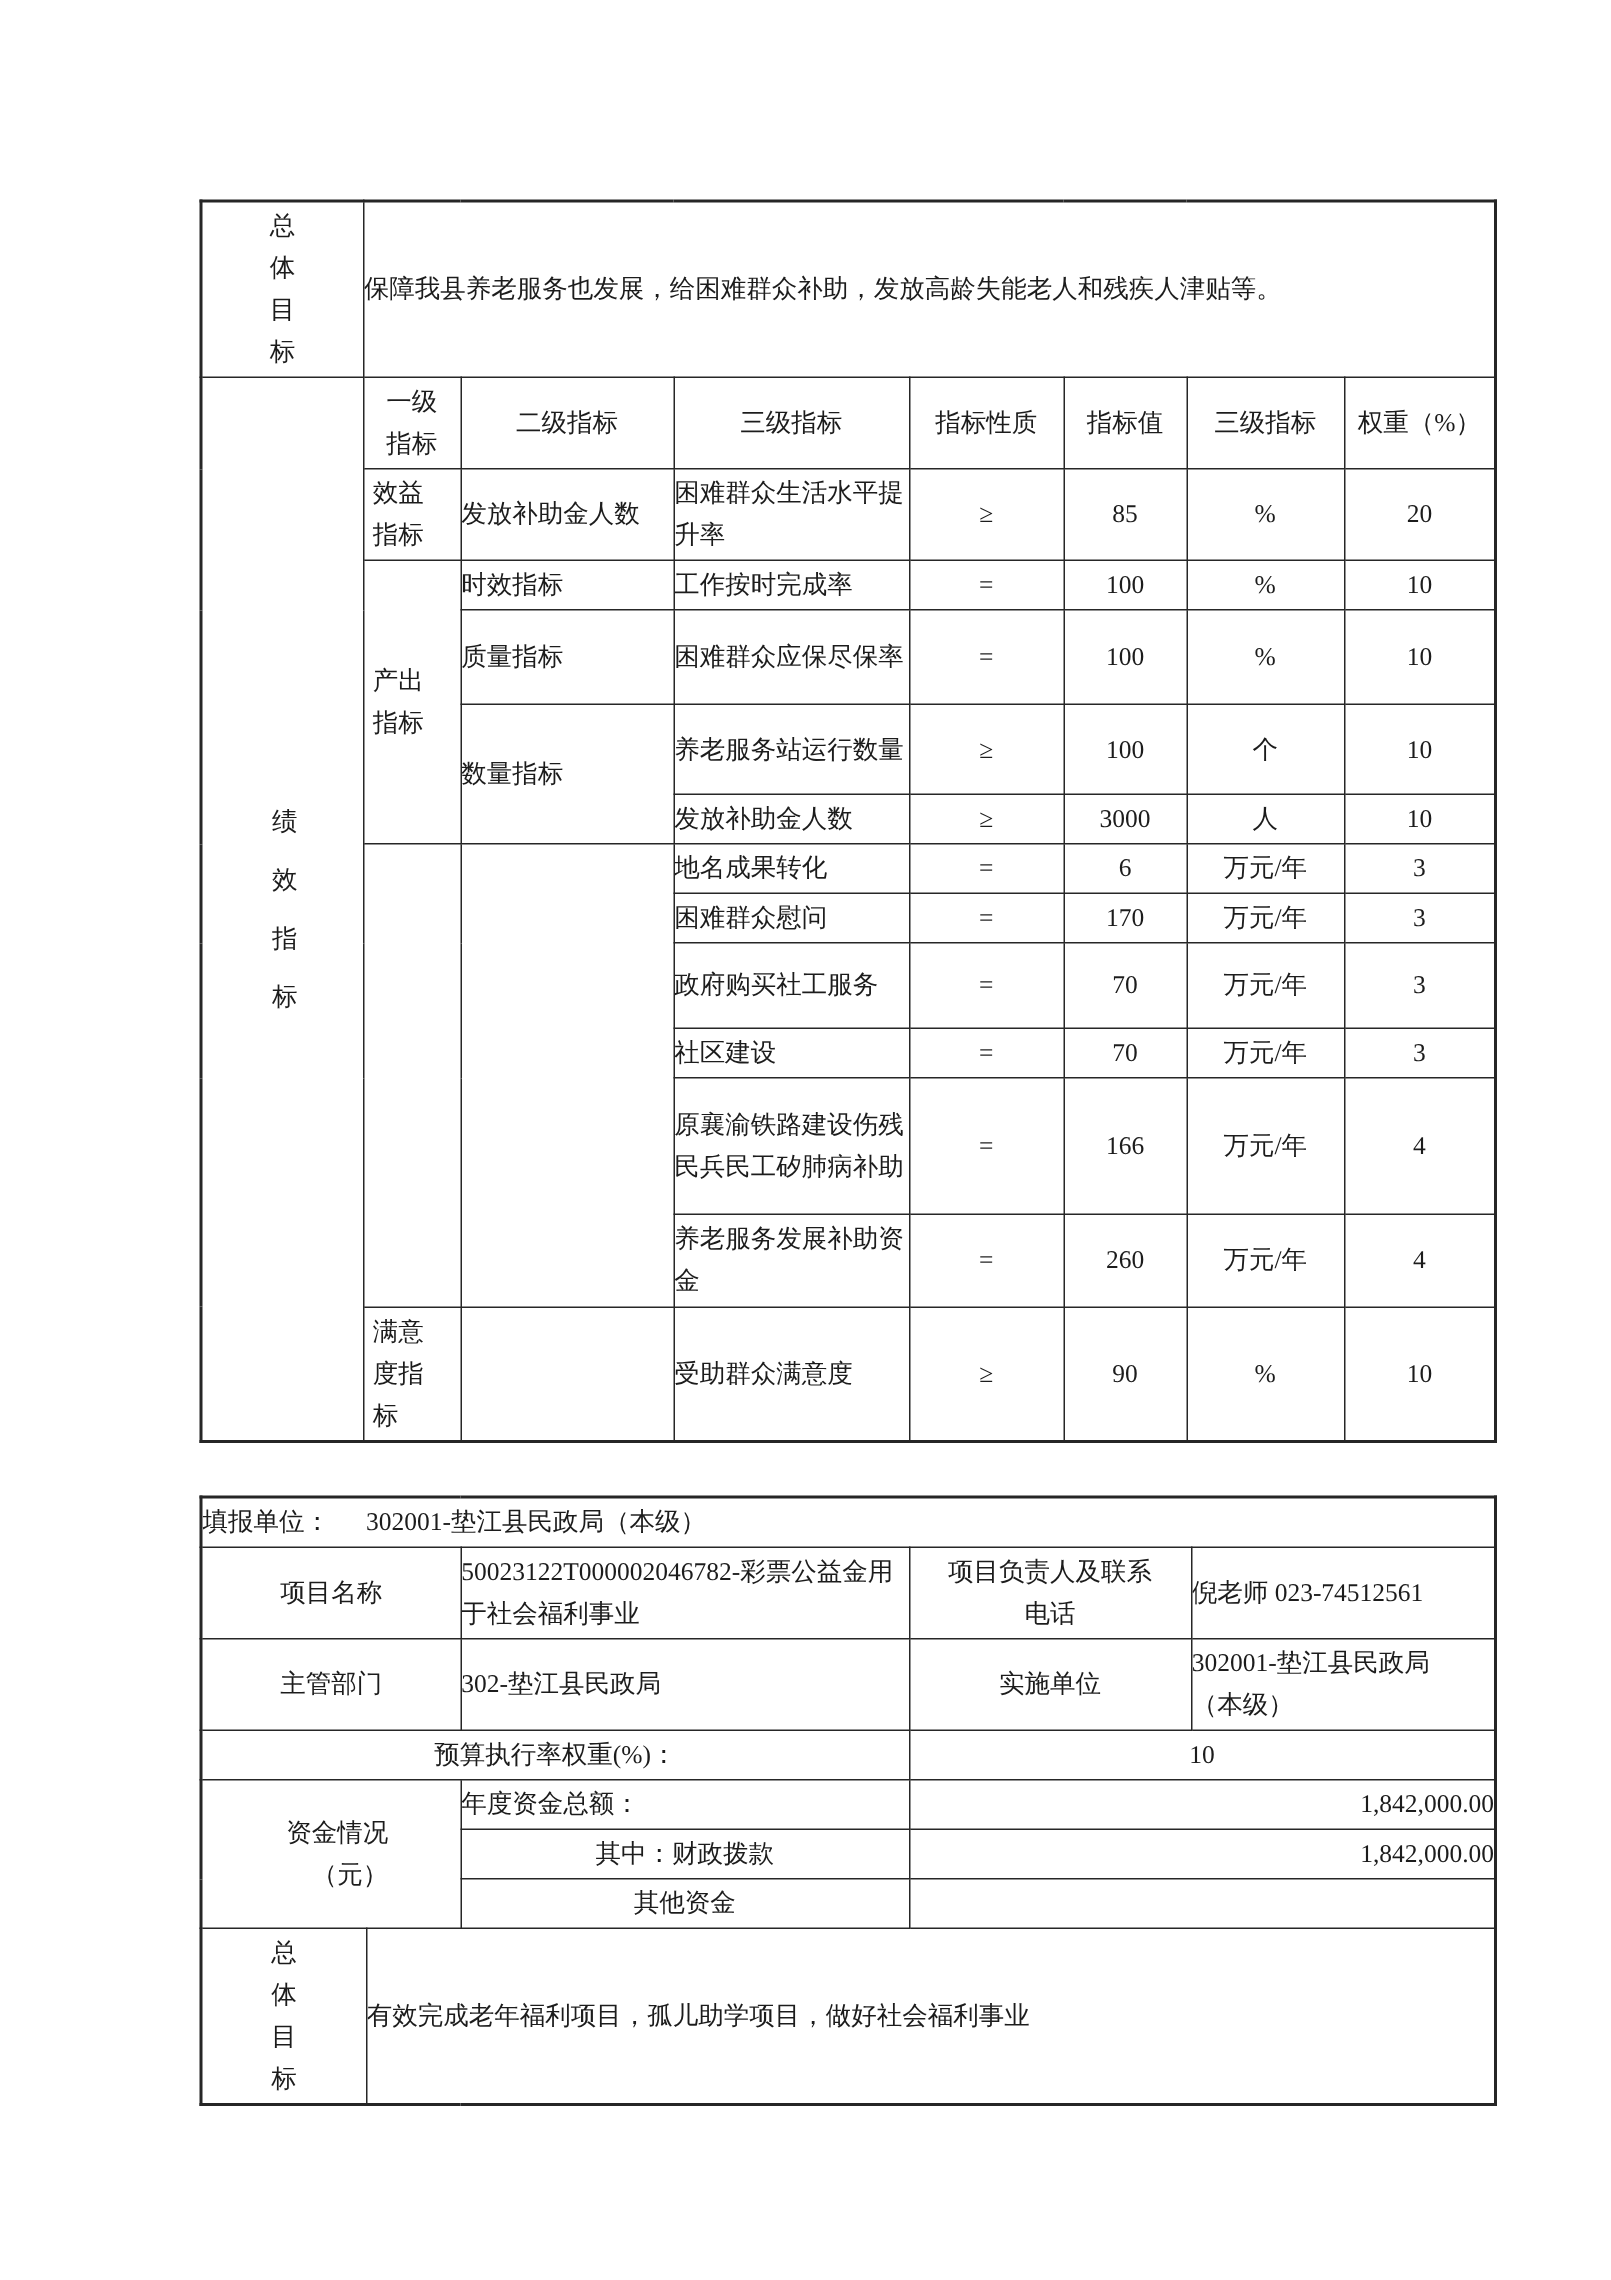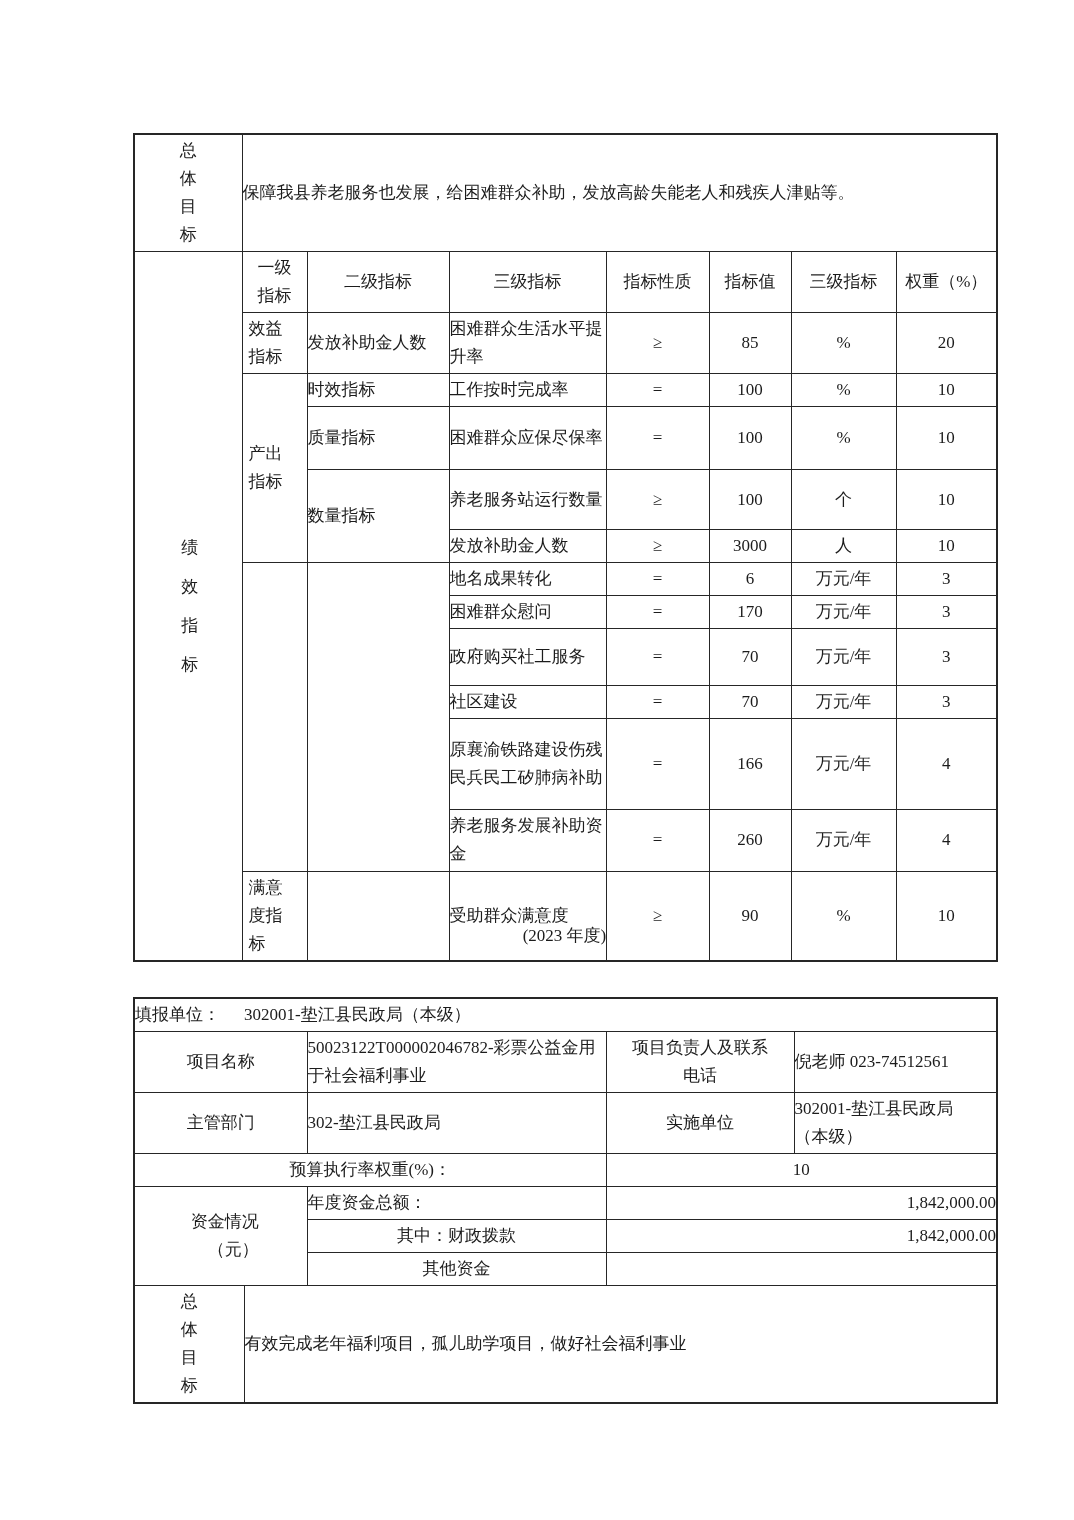--- a/index.html
+++ b/index.html
@@ -176,21 +176,20 @@
       <td class="l11">受助群众满意度</td>
       <td class="ctr">≥</td>
       <td class="ctr">90</td>
       <td class="ctr">%</td>
       <td class="ctr">10</td>
     </tr>
   </tbody>
     </table>
 
   <div class="title-block">
-    <div class="doc-sub">(2023 年度)</div>
   </div>
 
   <table class="tbl t2">
     <colgroup>
       <col style="width:110px">
         <col style="width:63px">
         <col style="width:299px">
         <col style="width:188px">
         <col style="width:203px">
     </colgroup>

